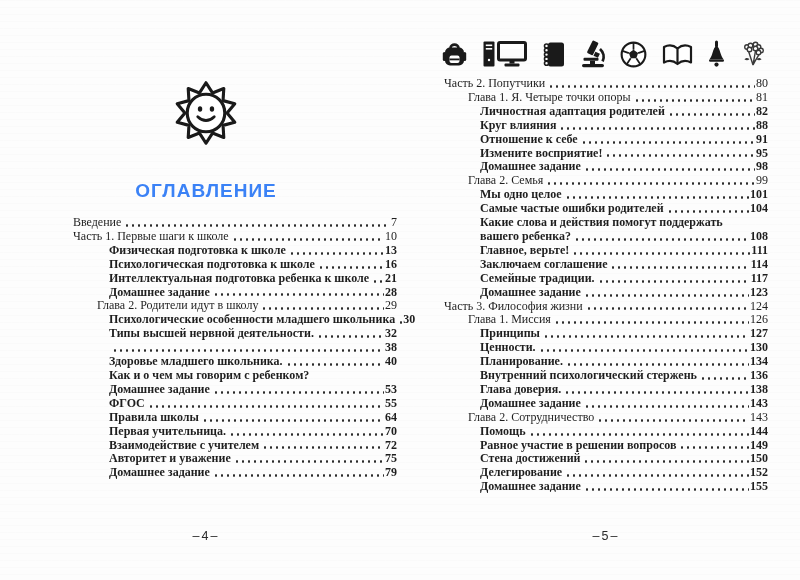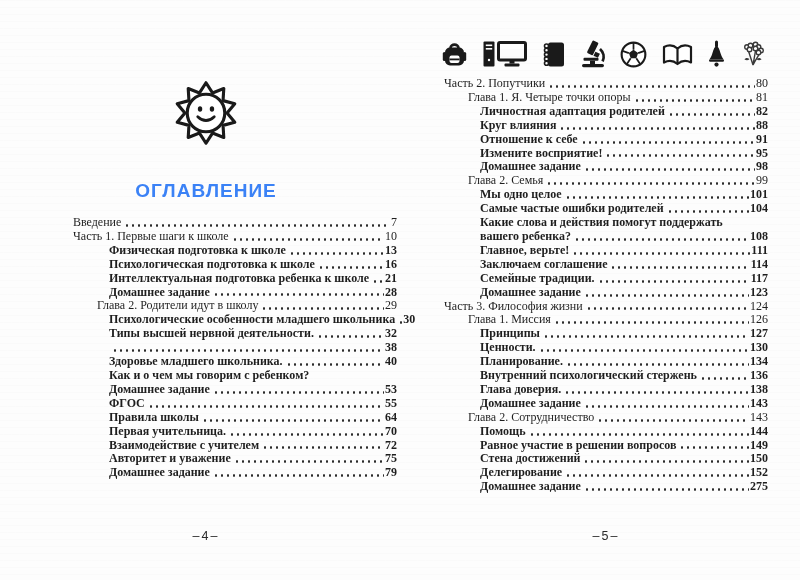--- a/index.html
+++ b/index.html
@@ -381,17 +381,17 @@
       <span class="pg">150</span>
     </div>
     <div class="toc-row lvl2">
       <span class="t">Делегирование</span>
       <span class="dots"></span>
       <span class="pg">152</span>
     </div>
     <div class="toc-row lvl2">
       <span class="t">Домашнее задание</span>
       <span class="dots"></span>
-      <span class="pg">275</span>
+      <span class="pg">155</span>
     </div>
   </div>
 
 <div class="abs page-no page-no-right">–5–</div>
 
 </body></html>

